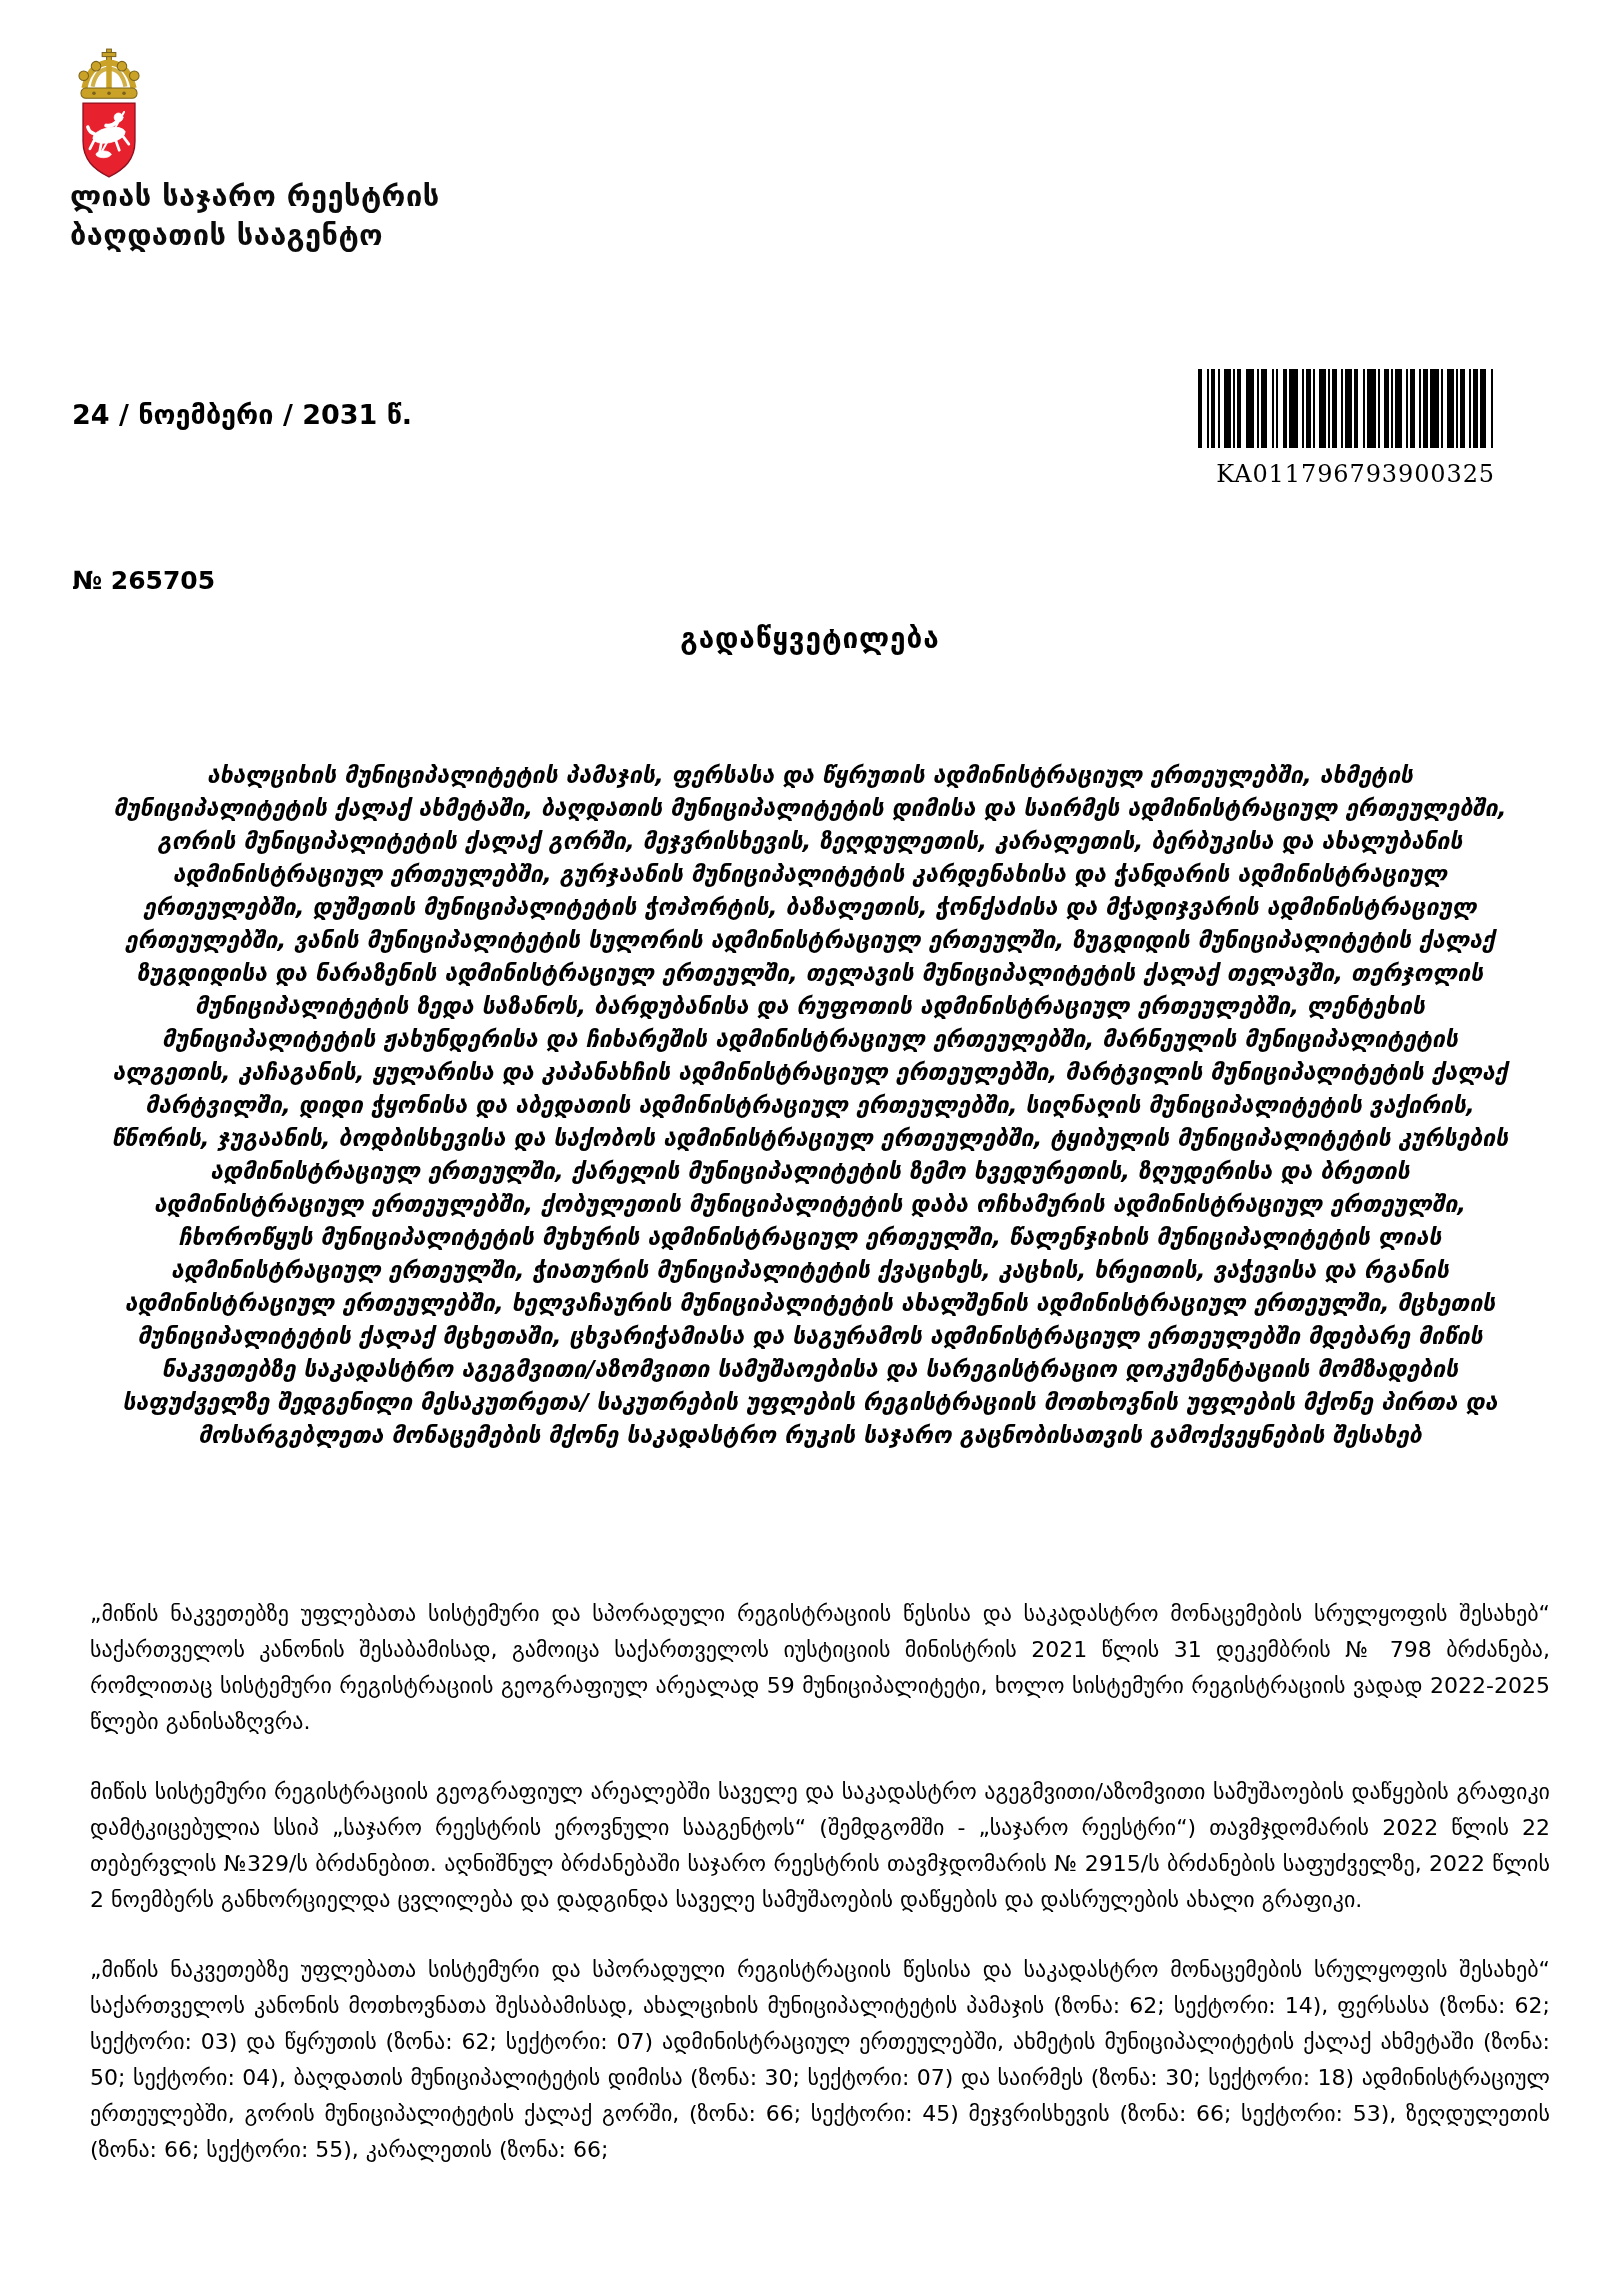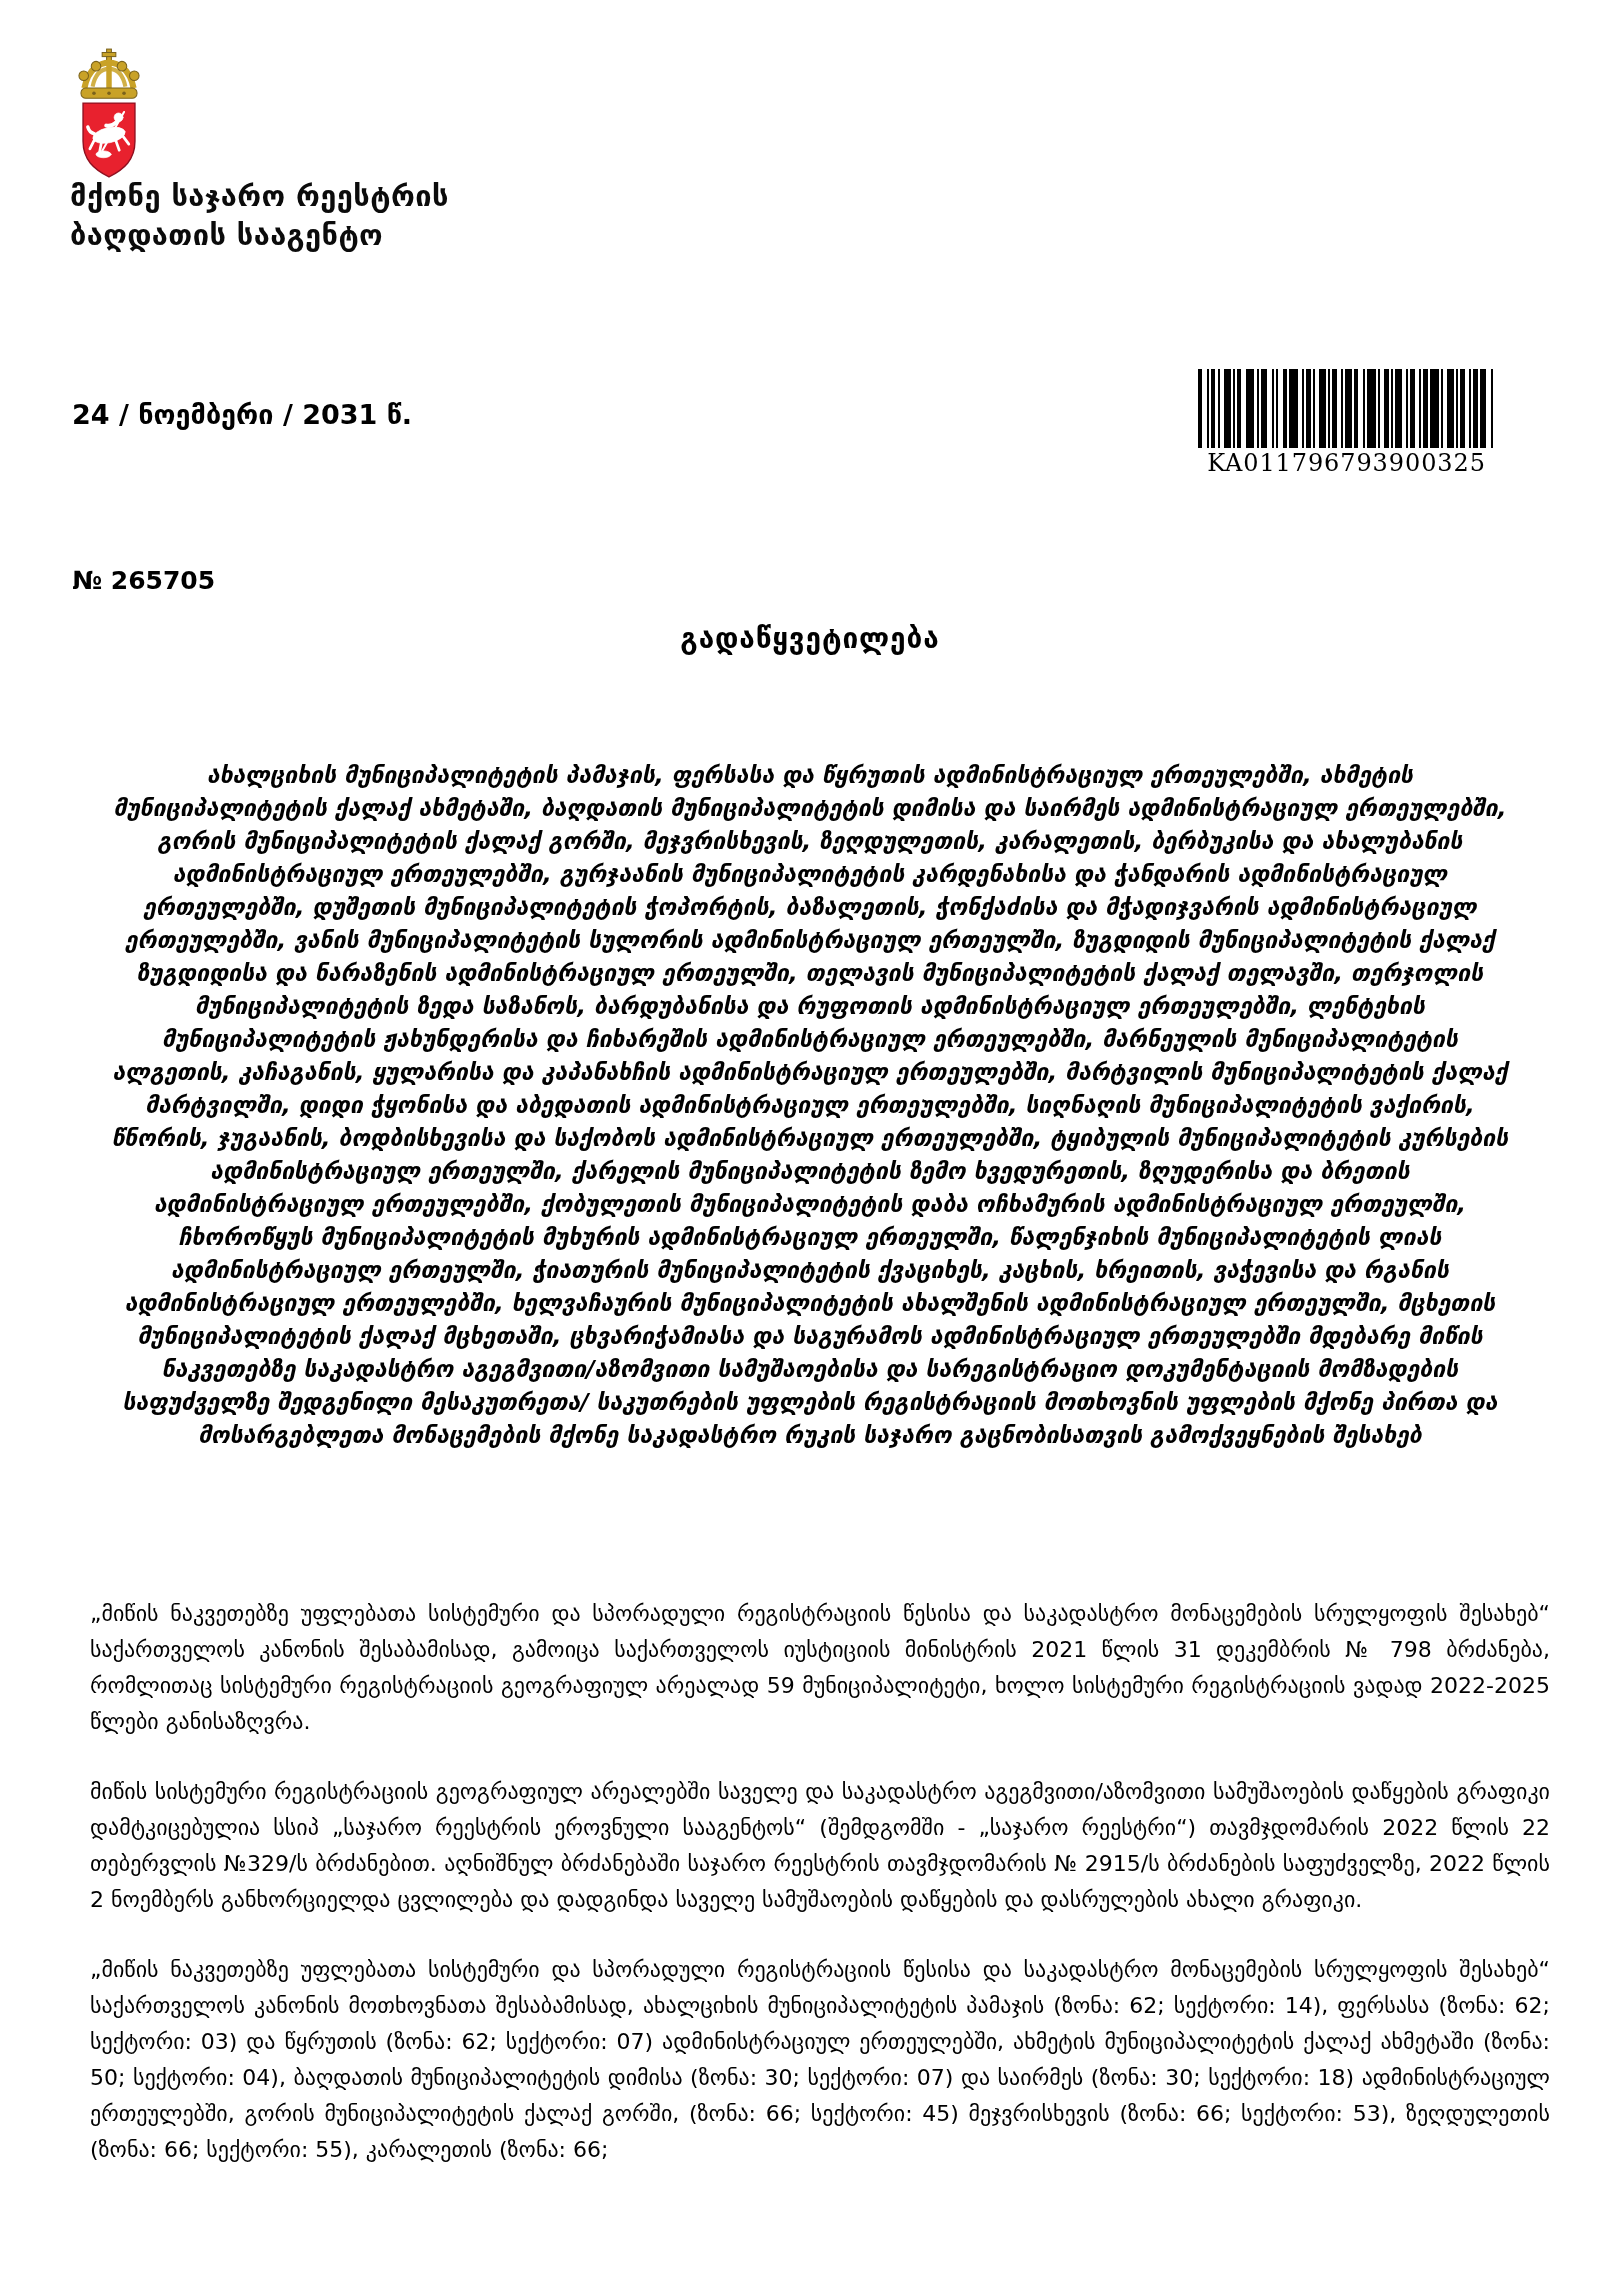--- a/index.html
+++ b/index.html
@@ -38,25 +38,26 @@
   }
   .barcode-block {
     position: absolute;
     top: 369px;
     left: 1198px;
     width: 297px;
     text-align: center;
   }
   .barcode-bars { display: block; width: 297px; height: 79px; }
   .barcode-num {
-    margin-top: 1px;
+    margin-top: 12px;
     font-family: "DejaVu Serif", serif;
     font-size: 24px;
     letter-spacing: 0.9px;
     white-space: nowrap;
+    text-align: right;
   }
   .doc-number {
     position: absolute;
     top: 566px;
     left: 72px;
     font-weight: bold;
     font-size: 25px;
     text-align: center;
   }
   .doc-title {
@@ -127,21 +128,21 @@
       <path d="M39,133 l-7,14 M49,137 l-3,16 M70,135 l5,14 M80,128 l9,12" fill="none" stroke-width="4"></path>
       <path d="M39,125 q-8,-2 -10,-10" fill="none" stroke-width="5"></path>
       <circle cx="74" cy="101" r="6.5"></circle>
       <path d="M72,107 q-9,8 -16,6" fill="none" stroke-width="6"></path>
       <path d="M82,93 L50,150" fill="none" stroke-width="3"></path>
       <ellipse cx="52" cy="155" rx="11" ry="5"></ellipse>
     </g>
   </svg>
 
   <div class="agency">
-    <div>მქონე საჯარო რეესტრის</div>
+    <div>ლიას საჯარო რეესტრის</div>
     <div>ბაღდათის სააგენტო</div>
   </div>
 
   <div class="date-row">24 / ნოემბერი / 2031 წ.</div>
 
   <div class="barcode-block">
     <svg class="barcode-bars" id="barcode-svg" viewBox="0 0 332 88" preserveAspectRatio="none" shape-rendering="crispEdges" aria-hidden="true">
         <rect x="0.00" y="0" width="4.85" height="88" fill="#000"></rect>
         <rect x="9.69" y="0" width="2.42" height="88" fill="#000"></rect>
         <rect x="14.54" y="0" width="4.85" height="88" fill="#000"></rect>

